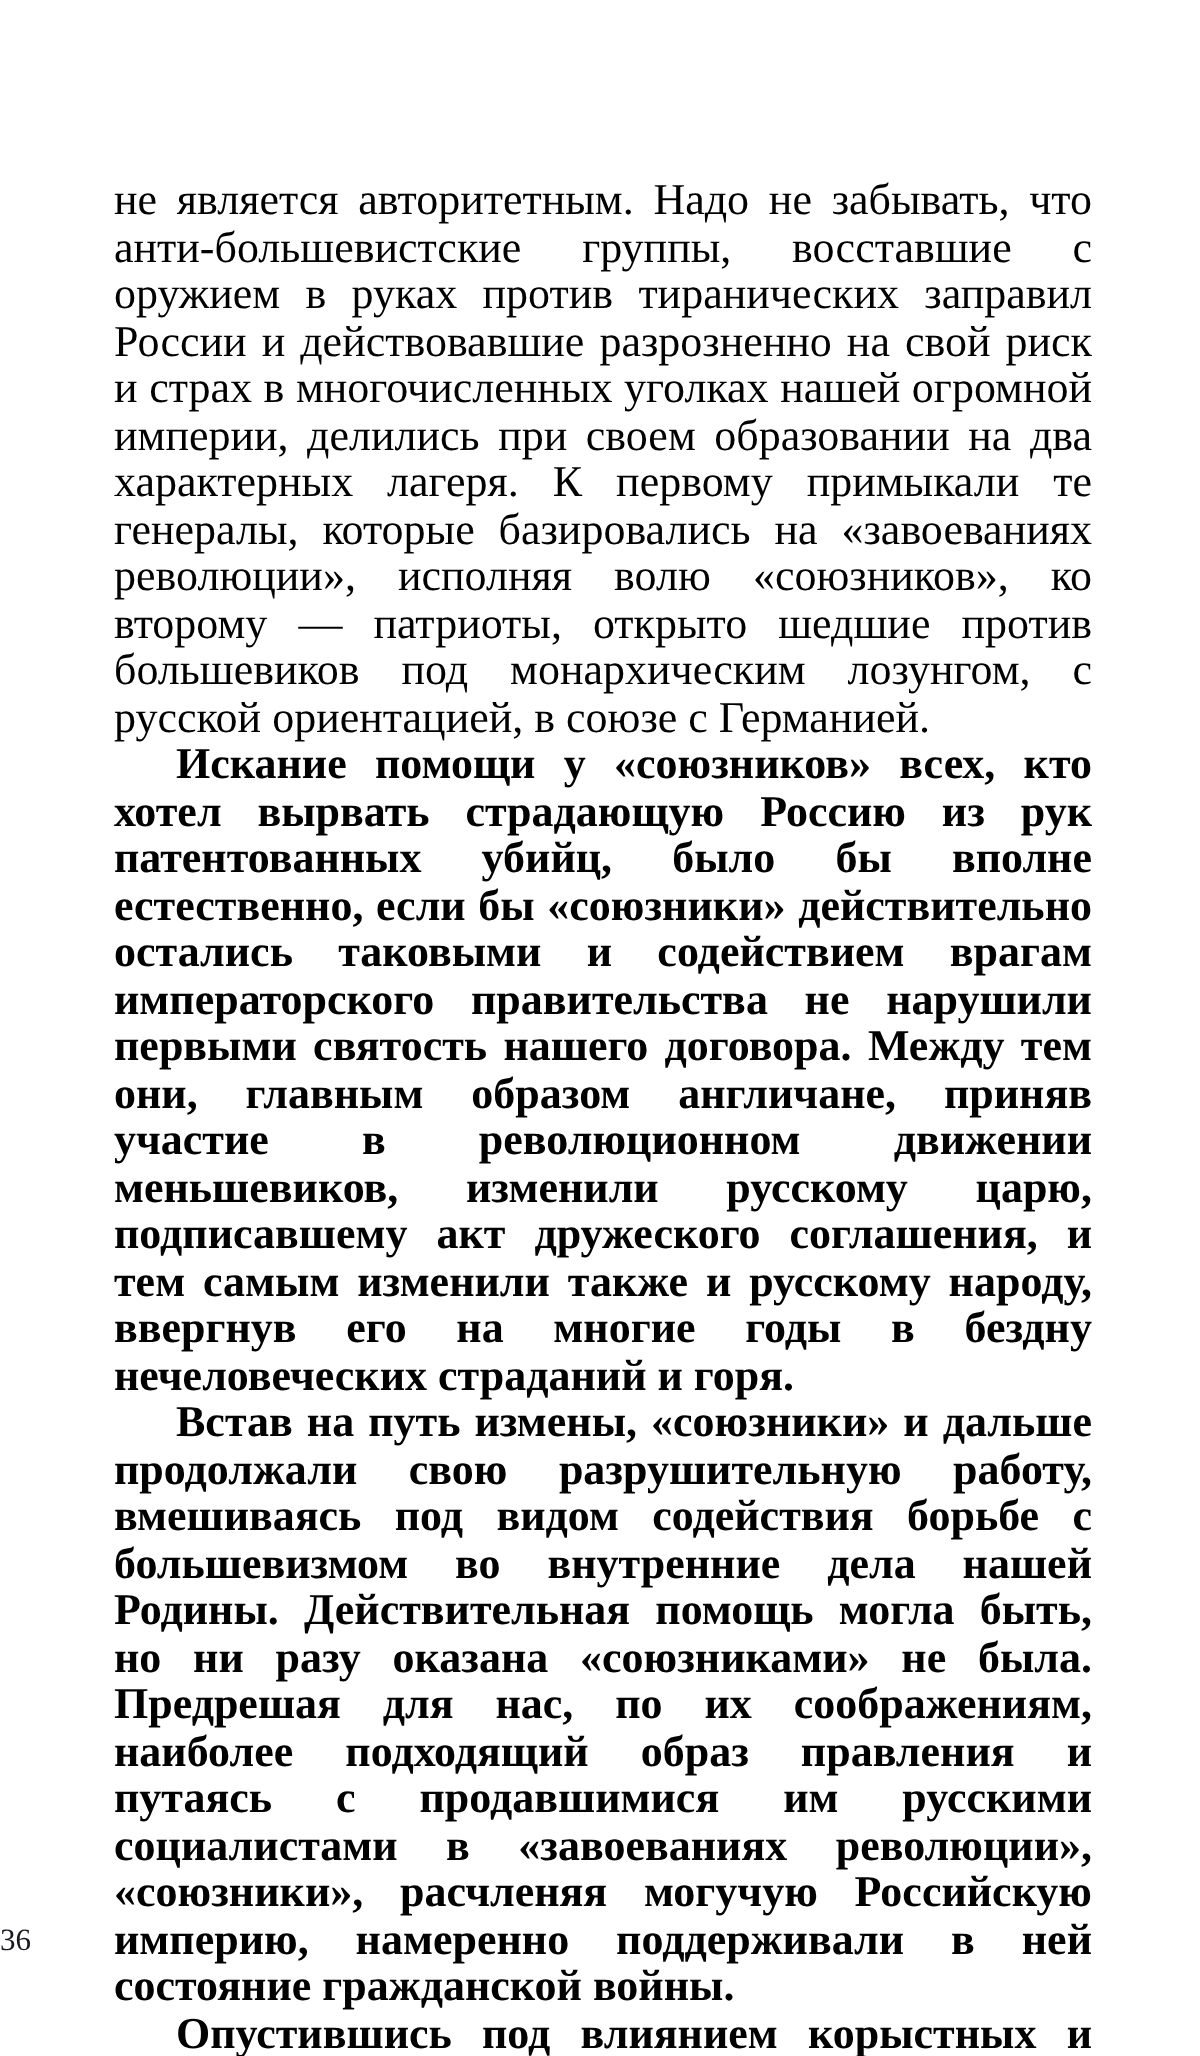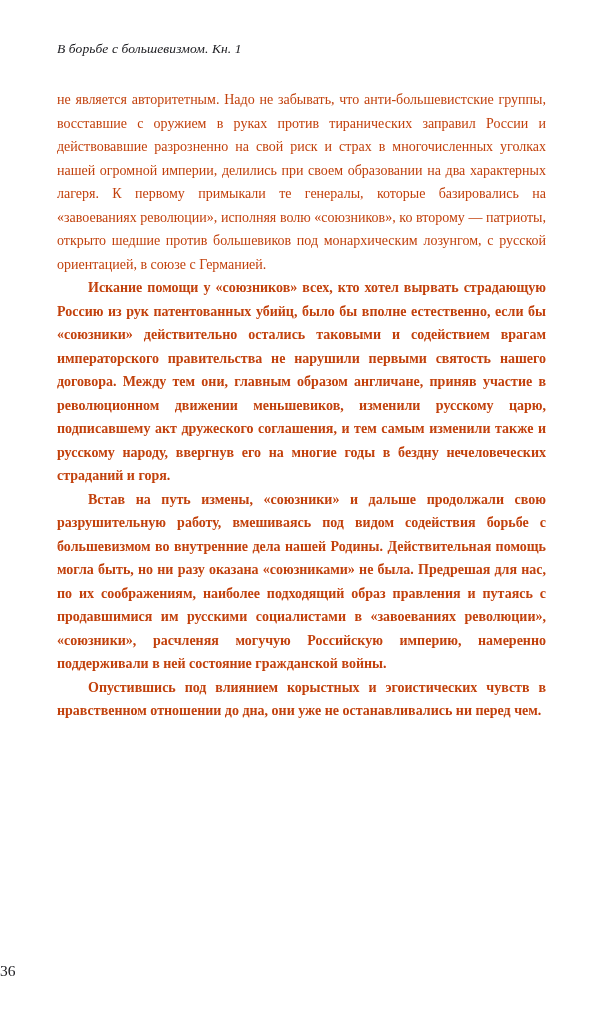--- a/index.html
+++ b/index.html
@@ -37,23 +37,23 @@
     position: absolute;
     left: 57px;
     top: 88px;
     width: 489px;
   }
 
   .para {
     margin: 0;
     text-align: justify;
     text-justify: inter-word;
-    font-size: 14px;
+    font-size: 22px;
     line-height: 23.5px;
-    color: #c2410c;
+    color: #000000;
     hyphens: manual;
     -webkit-hyphens: manual;
   }
 
   .para.indent {
     text-indent: 31px;
     font-weight: bold;
   }
 
   
@@ -64,21 +64,20 @@
     top: 962px;
     font-size: 15.5px;
     color: #1a1a1e;
   }
 </style>
 </head>
 <body>
 
 <div class="page">
 
-  <div class="running-head">В борьбе с большевизмом. Кн. 1</div>
 
   <div class="text-block">
     <p class="para">не является авторитетным. Надо не забывать, что анти-большевистские группы, восставшие с оружием в руках против тиранических заправил России и действовавшие разрозненно на свой риск и страх в многочисленных уголках нашей огромной империи, делились при своем образовании на два характерных лагеря. К первому примыкали те генералы, которые базировались на «завоеваниях революции», исполняя волю «союзников», ко второму — патриоты, открыто шедшие против большевиков под монархическим лозунгом, с русской ориентацией, в союзе с Германией.</p>
     <p class="para indent">Искание помощи у «союзников» всех, кто хотел вырвать страдающую Россию из рук патентованных убийц, было бы вполне естественно, если бы «союзники» действительно остались таковыми и содействием врагам императорского правительства не нарушили первыми святость нашего договора. Между тем они, главным образом англичане, приняв участие в революционном движении меньшевиков, изменили русскому царю, подписавшему акт дружеского соглашения, и тем самым изменили также и русскому народу, ввергнув его на многие годы в бездну нечеловеческих страданий и горя.</p>
     <p class="para indent">Встав на путь измены, «союзники» и дальше продолжали свою разрушительную работу, вмешиваясь под видом содействия борьбе с большевизмом во внутренние дела нашей Родины. Действительная помощь могла быть, но ни разу оказана «союзниками» не была. Предрешая для нас, по их соображениям, наиболее подходящий образ правления и путаясь с продавшимися им русскими социалистами в «завоеваниях революции», «союзники», расчленяя могучую Российскую империю, намеренно поддерживали в ней состояние гражданской войны.</p>
     <p class="para indent">Опустившись под влиянием корыстных и эгоистических чувств в нравственном отношении до дна, они уже не останавливались ни перед чем.</p>
   </div>
 
   <div class="folio">36</div>
 

